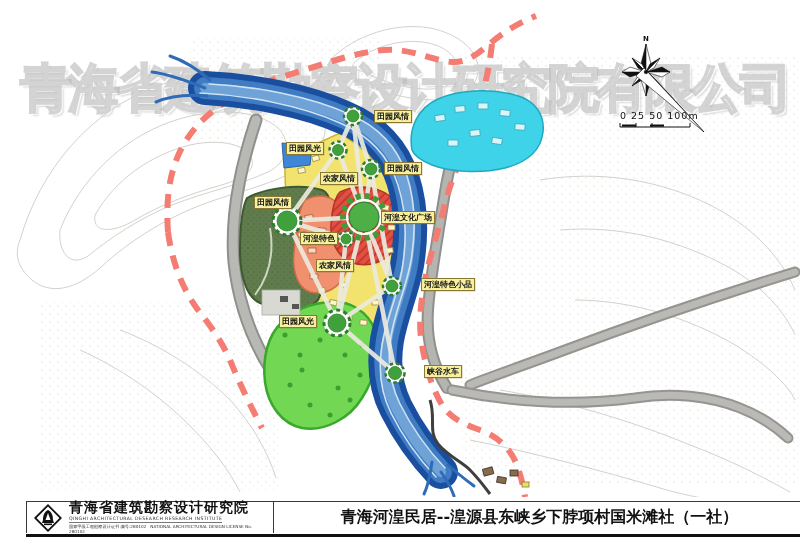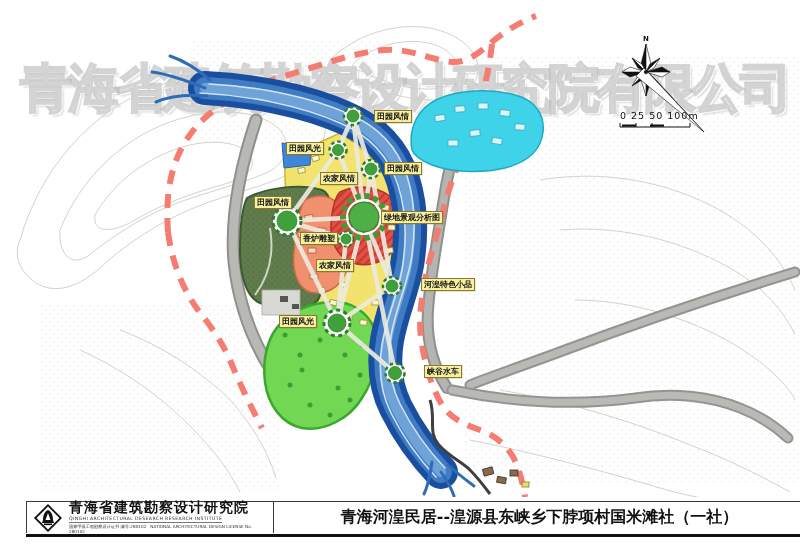--- a/index.html
+++ b/index.html
@@ -299,22 +299,22 @@
     <line x1="652" y1="123" x2="652" y2="127" stroke="#111" stroke-width="1"></line>
     <line x1="690" y1="123" x2="690" y2="127" stroke="#111" stroke-width="1"></line>
   </g>
 </svg>
 
 <div class="map-label" style="left:374px;top:110px">田园风情</div>
 <div class="map-label" style="left:286px;top:142px">田园风光</div>
 <div class="map-label" style="left:384px;top:162px">田园风情</div>
 <div class="map-label" style="left:320px;top:172px">农家风情</div>
 <div class="map-label" style="left:254px;top:196px">田园风情</div>
-<div class="map-label" style="left:381px;top:211px">绿地景观分析图</div>
-<div class="map-label" style="left:300px;top:232px">香炉雕塑</div>
+<div class="map-label" style="left:381px;top:211px">河湟文化广场</div>
+<div class="map-label" style="left:300px;top:232px">河湟特色</div>
 <div class="map-label" style="left:316px;top:259px">农家风情</div>
 <div class="map-label" style="left:421px;top:278px">河湟特色小品</div>
 <div class="map-label" style="left:279px;top:315px">田园风光</div>
 <div class="map-label" style="left:424px;top:365px">峡谷水车</div>
 
 <div class="titlebar">
   <div class="tb-frame">
     <div class="tb-left">
       <svg width="30" height="30" viewBox="0 0 30 30">
         <rect x="6" y="6" width="18" height="18" transform="rotate(45 15 15)" fill="#fff" stroke="#111" stroke-width="1.8"></rect>

